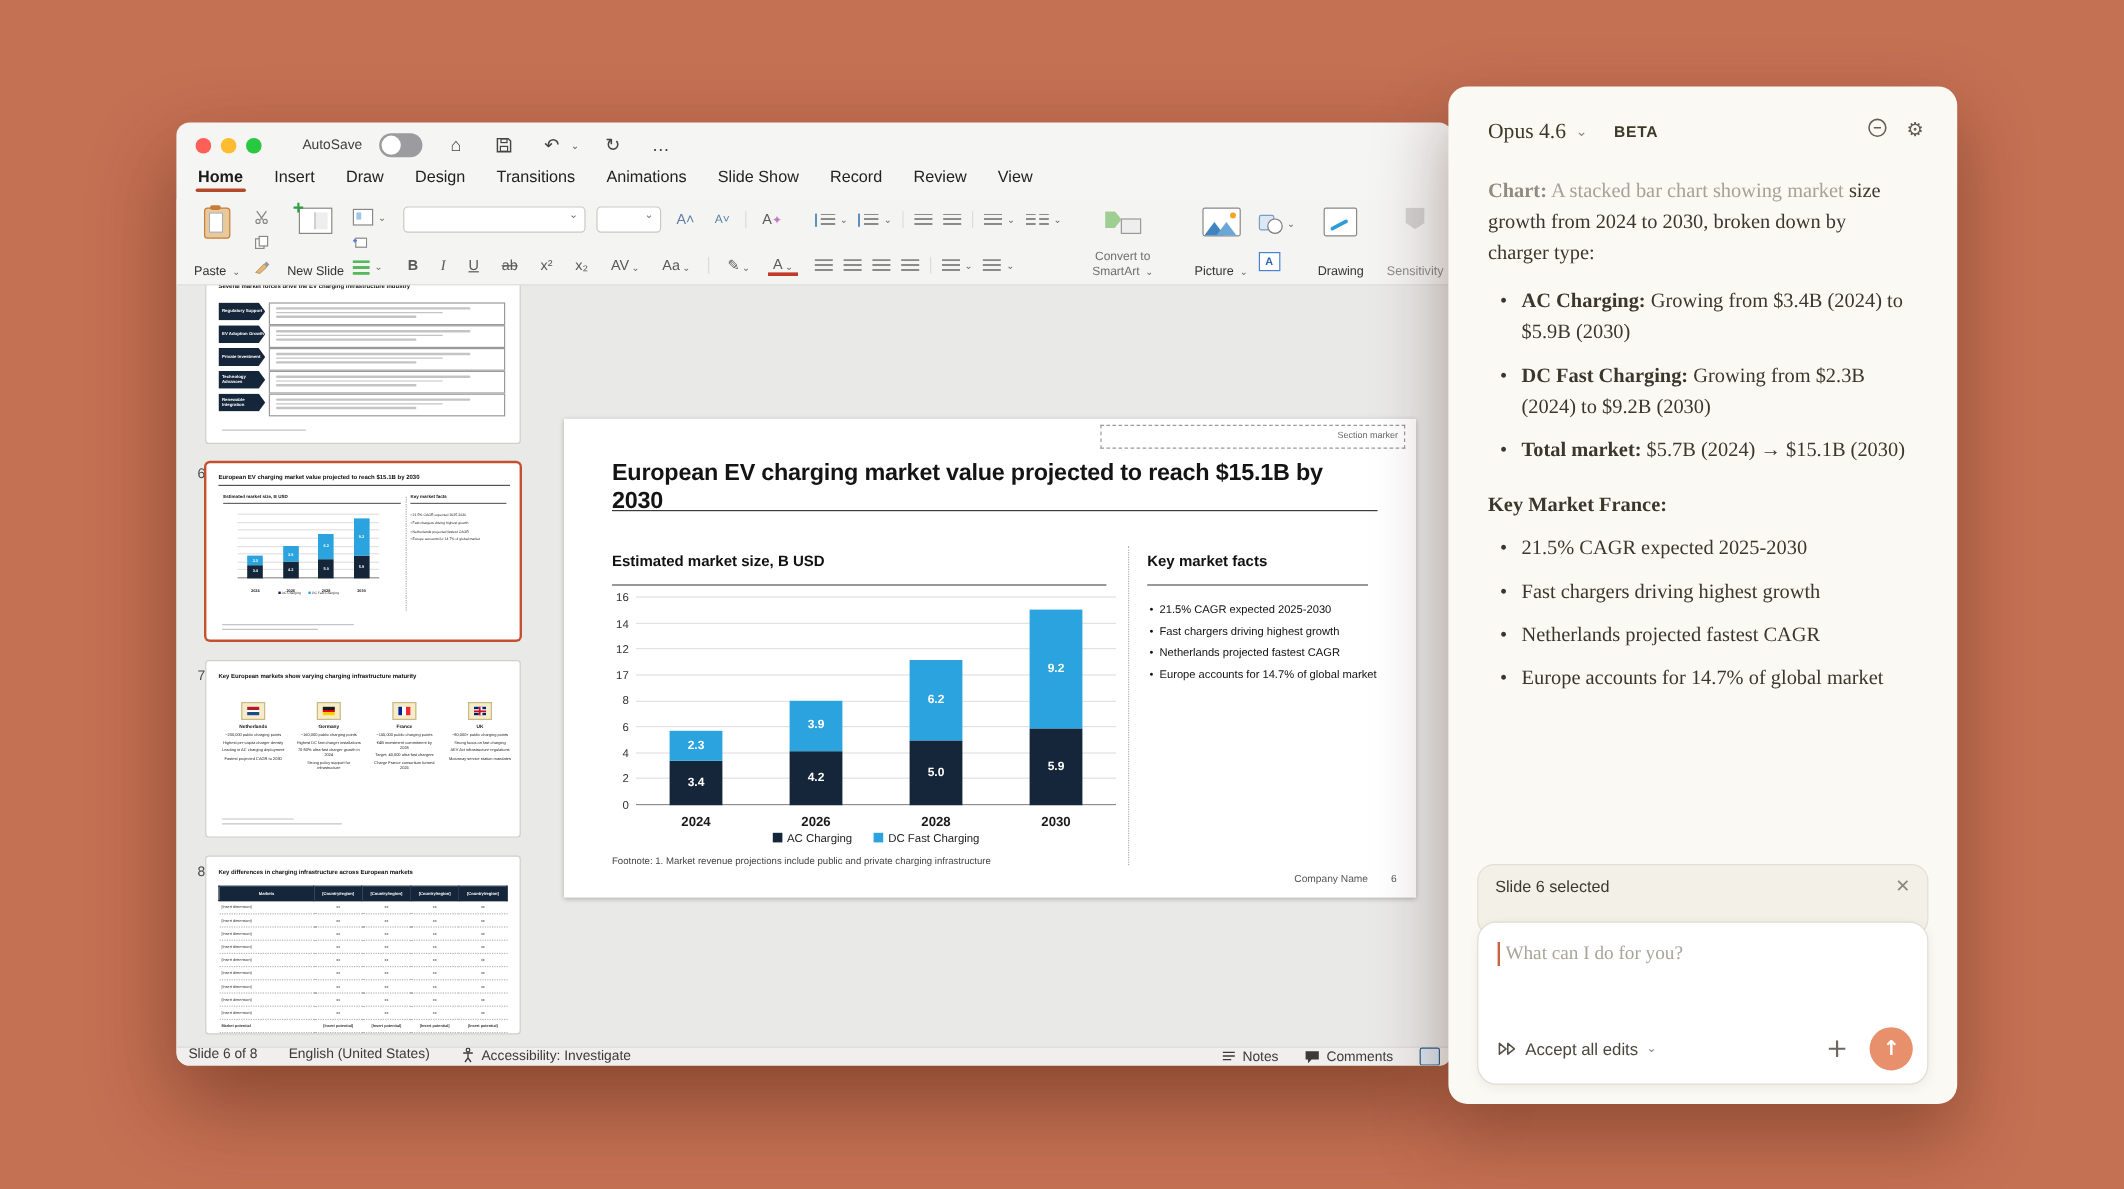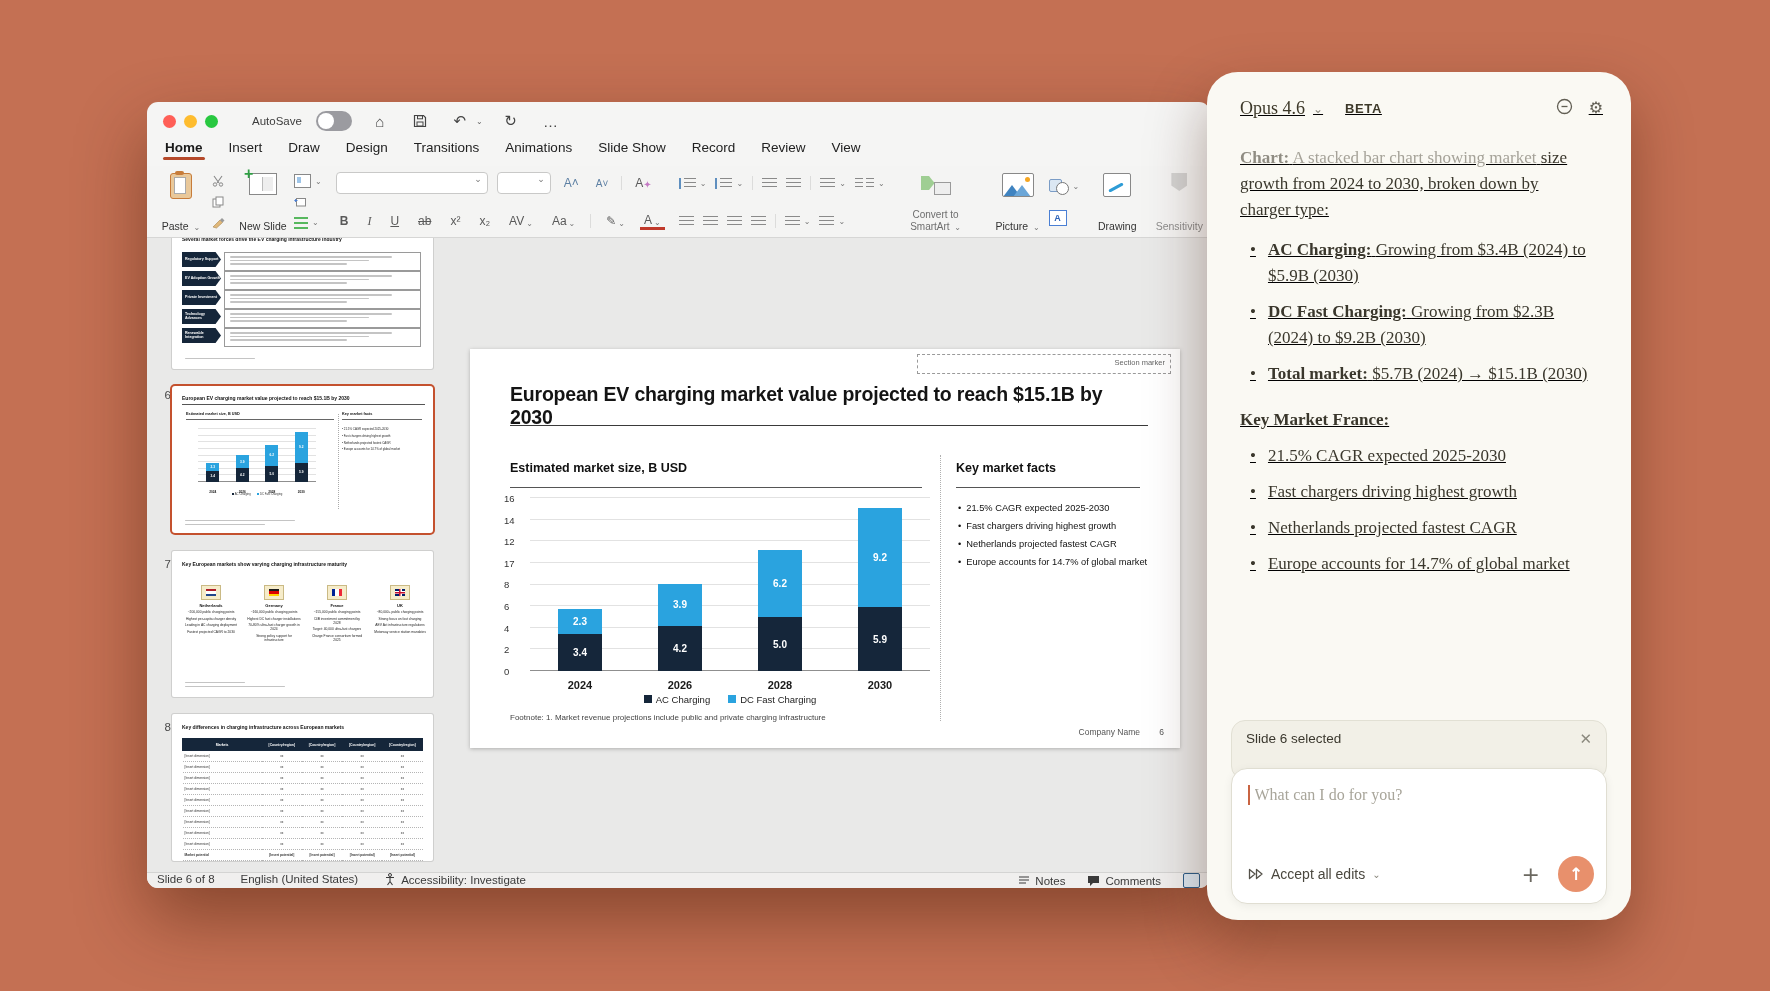--- a/index.html
+++ b/index.html
@@ -74,21 +74,21 @@
   
   .tag5{position:absolute;left:10px;width:36px;height:15px;background:#15263a;color:#fff;
      clip-path:polygon(0 0,86% 0,100% 50%,86% 100%,0 100%);
      font-size:3.6px;font-weight:bold;display:flex;align-items:center;padding-left:3px;line-height:1.1;}
   .box5{position:absolute;left:52px;right:12px;height:15px;border:0.5px solid #9a9a9a;background:#fff;padding:1px 2px;}
   
   #slide{position:absolute;left:323px;top:111px;width:710px;height:399px;background:#fff;
      box-shadow:0 1px 4px rgba(0,0,0,.25);}
   .plot{position:relative;}
   .gl{position:absolute;left:0;right:0;height:1px;background:#e2e2e2;}
-  .tick{position:absolute;left:-26px;width:20px;text-align:left;color:#333;}
+  .tick{position:absolute;left:-26px;width:20px;text-align:right;color:#333;}
   .bar{position:absolute;display:flex;align-items:center;justify-content:center;z-index:1;}
   .bar span{color:#fff;font-weight:bold;}
   .xlab{position:absolute;text-align:center;font-weight:bold;color:#1a1a1a;}
   .legend{display:flex;gap:18px;justify-content:center;align-items:center;}
   .lg-sq{display:inline-block;margin-right:4px;}
   .factline{display:flex;gap:5px;margin-bottom:8px;color:#111;}
   
   .mkcol{position:absolute;top:34px;width:54px;text-align:center;}
   .flag{width:18px;height:13px;margin:0 auto;border:0.5px solid #caba85;background:#f6ecca;display:flex;align-items:center;justify-content:center;}
   .fl{width:10px;height:7px;}
@@ -108,23 +108,23 @@
   #t8table td{font-size:3.2px;color:#333;height:8px;border-bottom:0.5px dotted #b5b5b5;text-align:center;}
   #t8table td:first-child{text-align:left;padding-left:2px;}
   
   #statusbar{height:22px;background:#f0efee;border-top:1px solid #d4d4d3;display:flex;align-items:flex-start;
      padding:0 10px;font-size:11.5px;color:#3a3a3a;gap:26px;}
   .sb-right{margin-left:auto;display:flex;align-items:center;gap:22px;}
   .sb-item{display:flex;align-items:center;gap:5px;}
   .view-ic{width:15px;height:13px;border:1.6px solid #2d5f8a;border-radius:2px;background:#dce8f2;}
 
   
-  #panel{position:absolute;left:1207px;top:72px;width:424px;height:848px;border-radius:31px;
+  #panel{position:absolute;left:1207px;top:72px;width:424px;height:848px;border-radius:16px;
      background:#faf9f3;box-shadow:0 26px 60px rgba(60,20,0,.38);z-index:50;
-     font-family:"Liberation Serif","DejaVu Serif",serif;text-decoration:underline;}
+     font-family:"Liberation Serif","DejaVu Serif",serif;}
   #panel-head{display:flex;align-items:center;padding:26px 28px 0 33px;gap:8px;}
   .model{font-size:18px;color:#3d3929;}
   .model-chev{font-size:12px;color:#8f8d83;font-family:"DejaVu Sans",sans-serif;}
   .beta{font-size:13px;font-weight:bold;letter-spacing:.6px;color:#3d3929;margin-left:14px;
      font-family:"Liberation Sans","DejaVu Sans",sans-serif;}
   .head-ics{margin-left:auto;display:flex;gap:16px;color:#615e53;}
   .msg{width:350px;margin:26px 0 0 33px;font-size:17px;line-height:26px;color:#3a372c;}
   .msg .gray{color:#a5a298;}
   .msg .glead{color:#8f8c82;font-weight:bold;}
   ul.blist{list-style:none;margin:14px 0 0;padding:0 30px 0 10px;}

